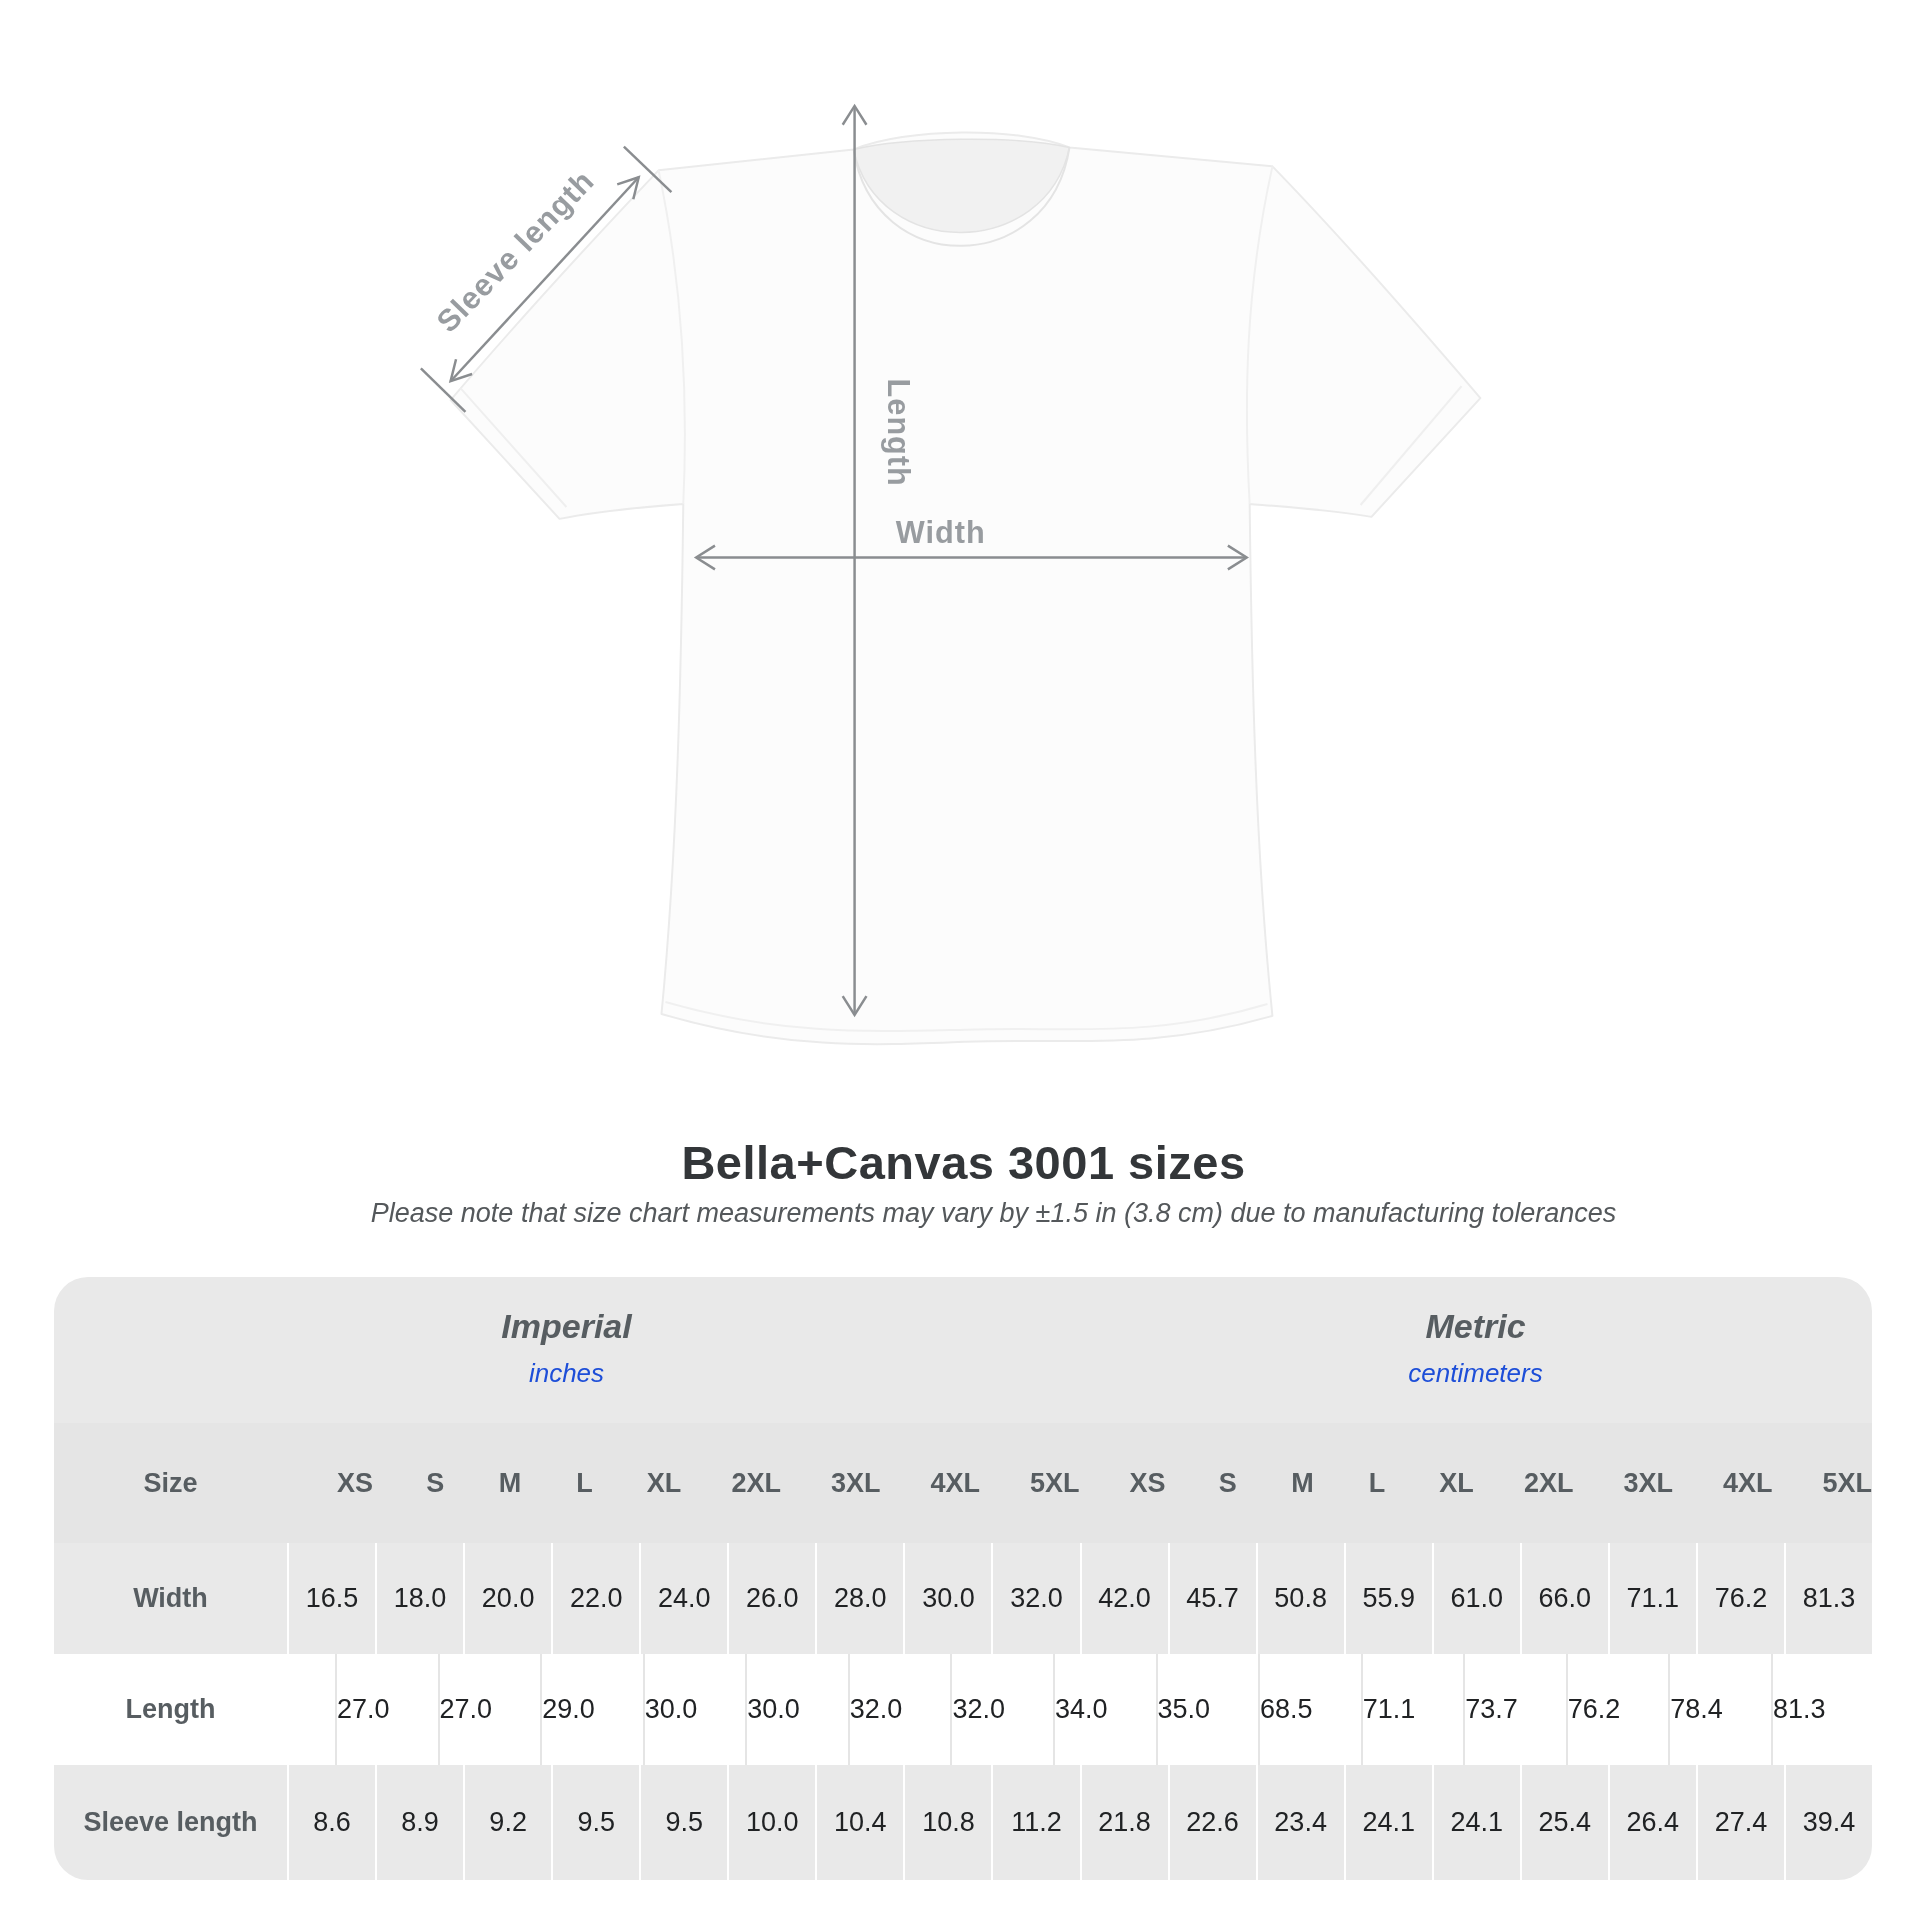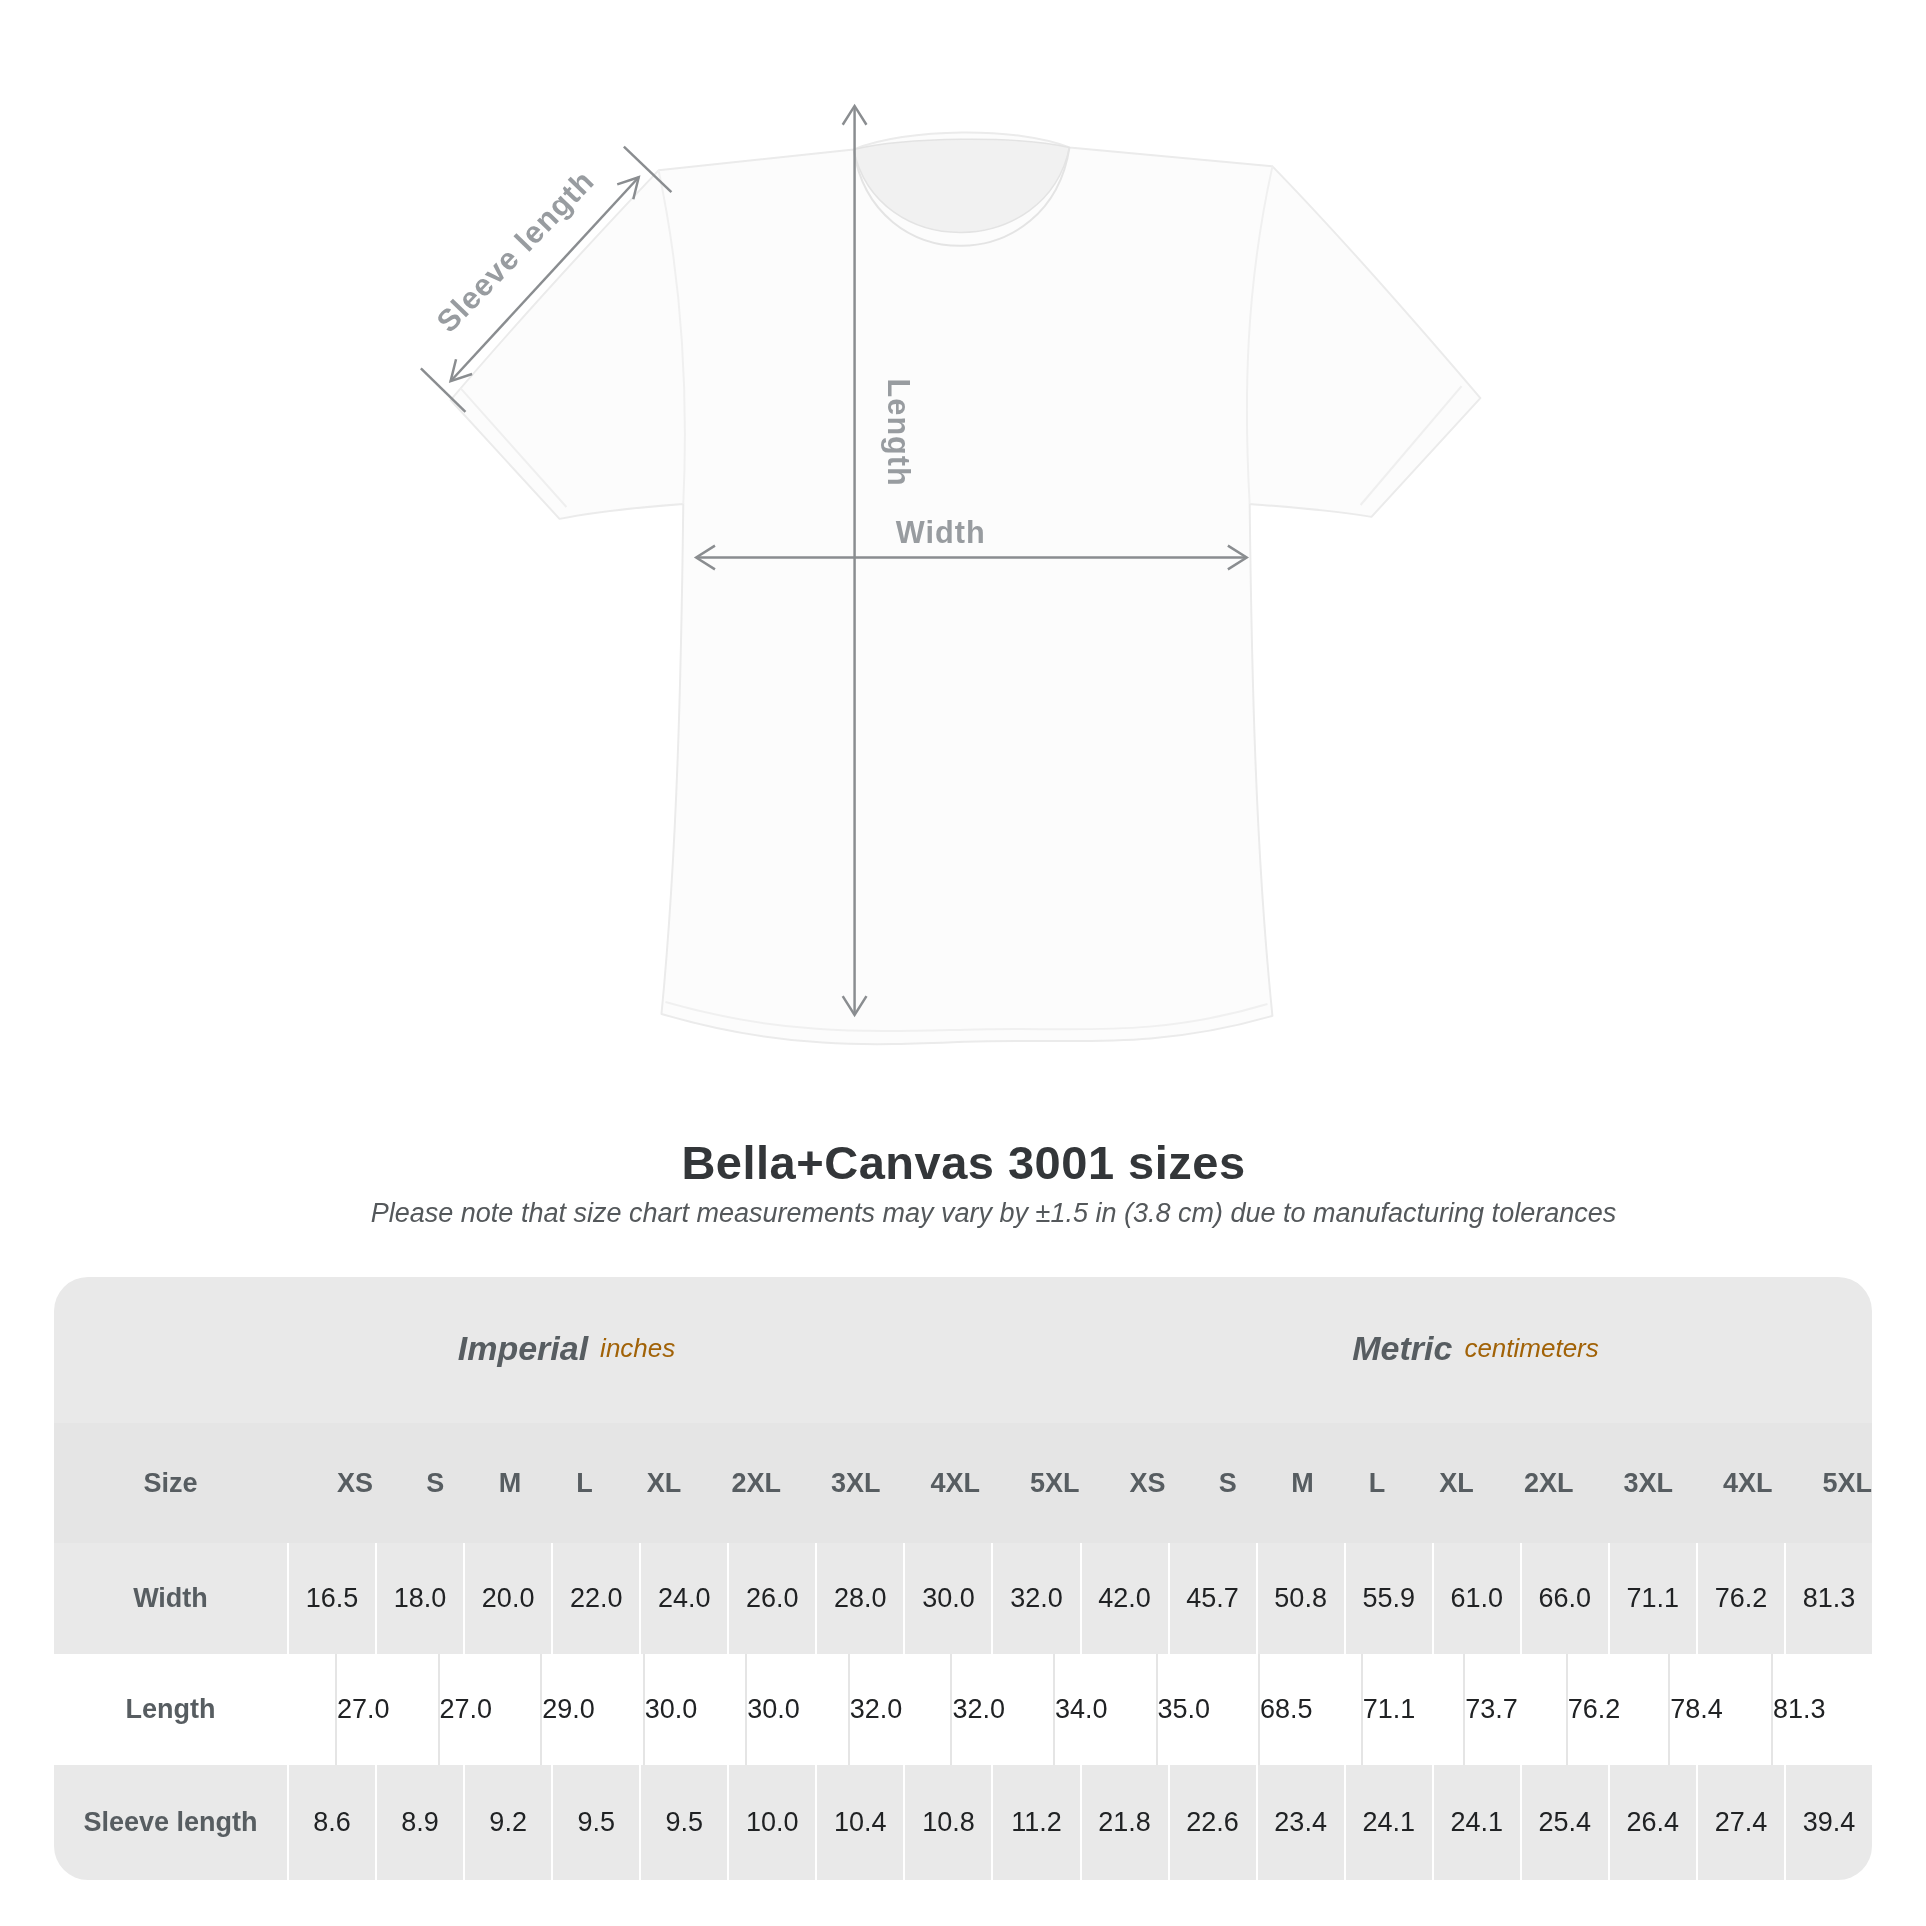--- a/index.html
+++ b/index.html
@@ -10,24 +10,24 @@
   .dim-label{font-family:"Liberation Sans","DejaVu Sans",sans-serif;font-size:31px;font-weight:bold;
              fill:#989ca0;letter-spacing:1px;}
   .page-title{position:absolute;top:1125px;left:0;width:100%;text-align:center;
               font-size:47px;font-weight:bold;color:#333639;letter-spacing:0.5px;margin-top:10px;}
   .page-subtitle{position:absolute;top:1198px;left:0;width:100%;text-align:center;
                  font-size:27px;font-style:italic;color:#54585b;margin-left:30px;}
   .table-wrap{position:absolute;left:54px;top:1277px;width:1818px;border-radius:34px;
               overflow:hidden;background:#ffffff;}
   .trow{display:grid;grid-template-columns:233px repeat(18,1fr);}
   .trow.band{grid-template-columns:1025px 1fr;background:#e9e9e9;height:146px;}
-  .bandcell{display:flex;align-items:center;justify-content:center;
+  .bandcell{display:flex;flex-direction:column;align-items:center;justify-content:center;
             gap:12px;padding-bottom:4px;}
   .band-title{font-size:34px;font-weight:bold;font-style:italic;color:#575d61;}
-  .band-unit{font-size:26px;font-style:italic;color:#a16207;}
+  .band-unit{font-size:26px;font-style:italic;color:#1d4ed8;}
   .r-head{height:120px;background:#e5e5e5;}
   .r0{height:111px;background:#e9e9e9;}
   .r1{height:111px;background:#ffffff;}
   .r2{height:115px;background:#e9e9e9;}
   .cell{display:flex;align-items:center;justify-content:center;font-size:27px;color:#202224;}
   .cell.hd{font-weight:bold;color:#575d61;}
   .r-head .cell + .cell, .r1 .cell + .cell{border-left:2px solid #e5e5e5;margin-left:48px;}
   .r0 .cell + .cell, .r2 .cell + .cell{border-left:2px solid #ffffff;}
 </style>
 </head>

